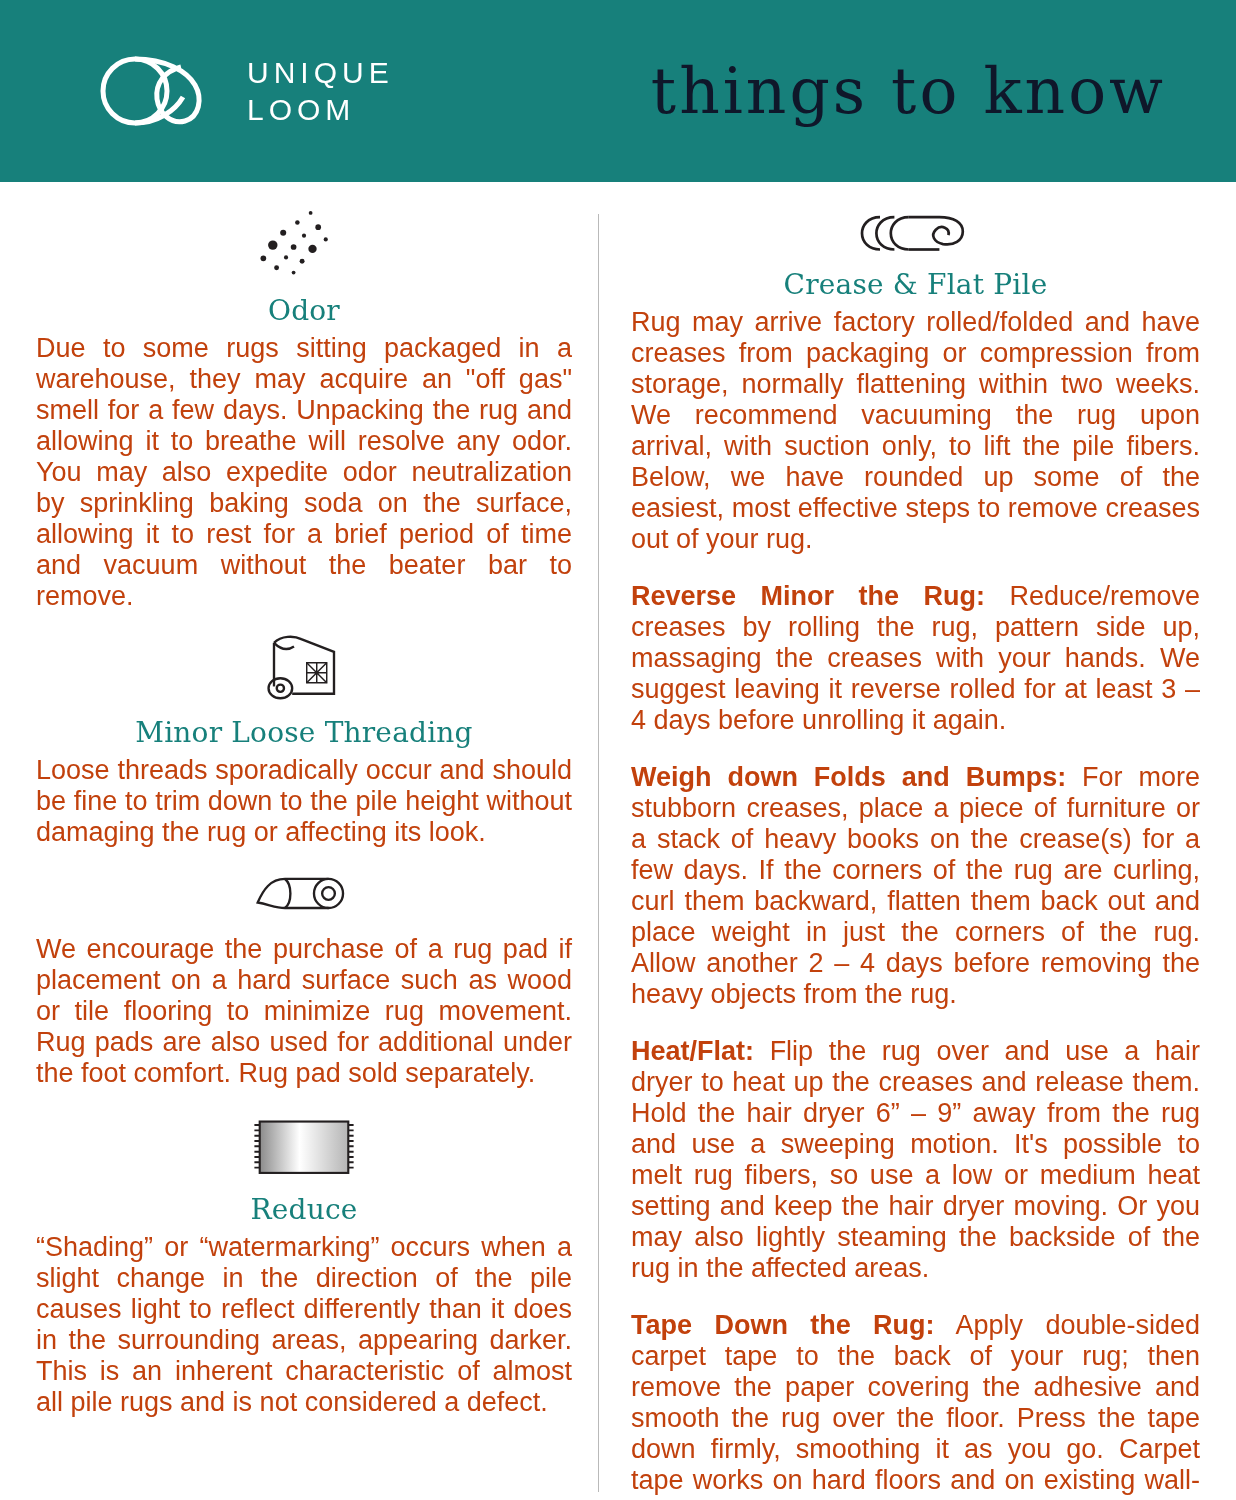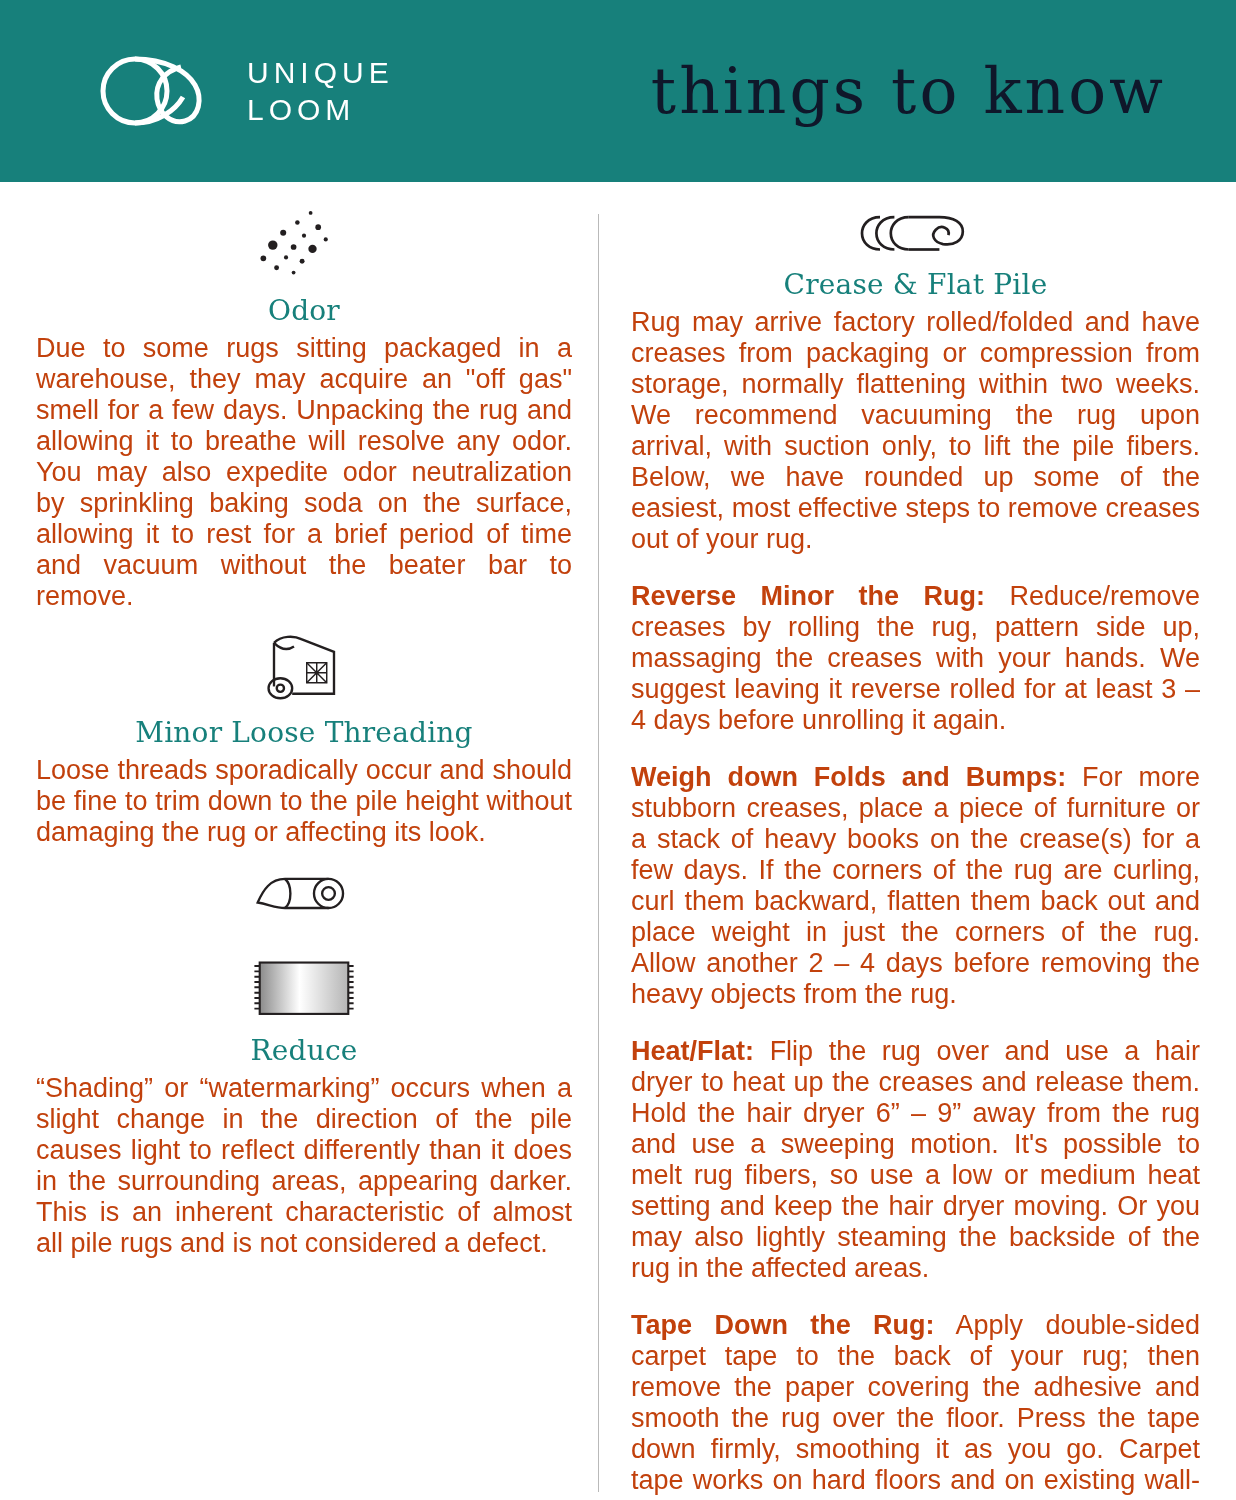--- a/index.html
+++ b/index.html
@@ -187,20 +187,21 @@
 
     <div class="section-block sb-rugpad">
       <div class="icon-wrap">
         <svg class="ic" viewBox="0 0 130 70" width="118" height="64" fill="none" stroke="#231f20" stroke-width="2.6">
           <ellipse cx="92" cy="30" rx="16" ry="16"></ellipse>
           <circle cx="92" cy="30" r="7"></circle>
           <path d="M92 14 L44 14 C 28 14, 20 26, 14 40 C 26 42, 34 46, 44 46 L92 46"></path>
           <path d="M44 14 C 52 20, 52 40, 44 46"></path>
         </svg>
       </div>
+      <p class="body-text left-text">We encourage the purchase of a rug pad if placement on a hard surface such as wood or tile flooring to minimize rug movement. Rug pads are also used for additional under the foot comfort. Rug pad sold separately.</p>
     </div>
 
     <div class="section-block sb-shading">
       <div class="icon-wrap">
         <svg class="ic" viewBox="0 0 140 90" width="124" height="80">
           <defs>
             <linearGradient id="shadeGrad" x1="0" y1="0" x2="1" y2="0">
               <stop offset="0%" stop-color="#8b8b8b"></stop>
               <stop offset="45%" stop-color="#ffffff"></stop>
               <stop offset="100%" stop-color="#b5b5b5"></stop>

